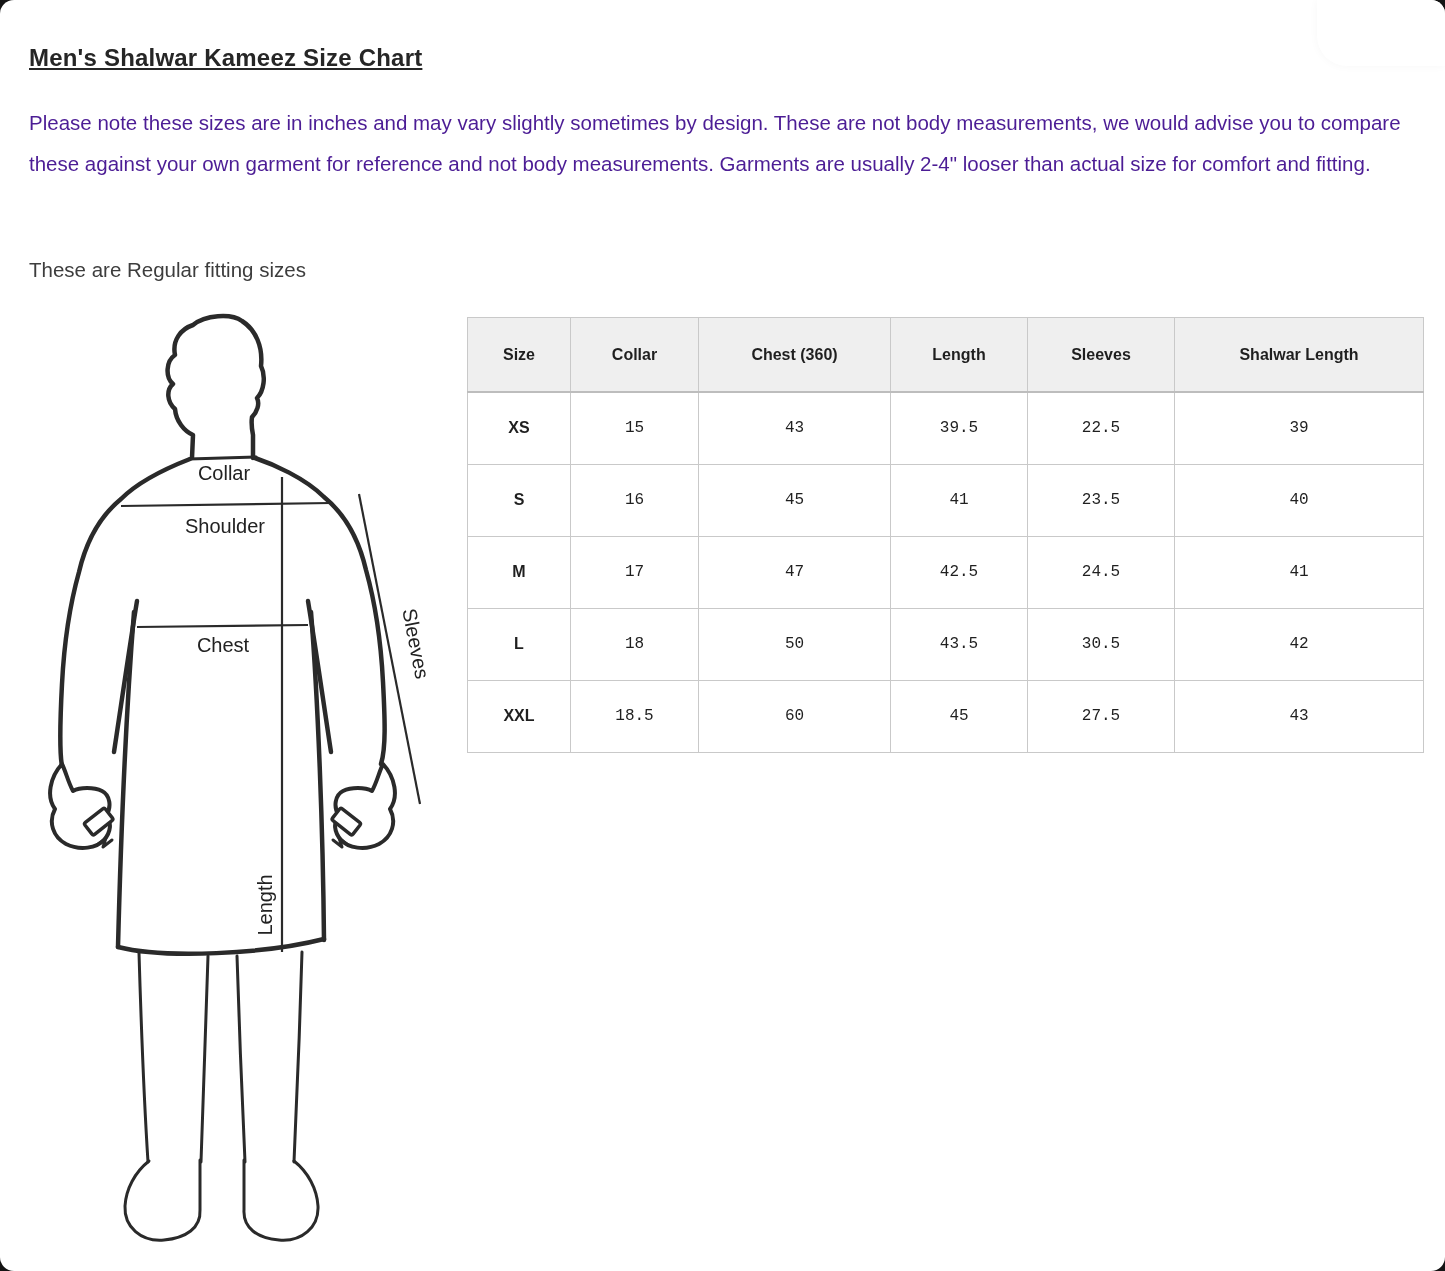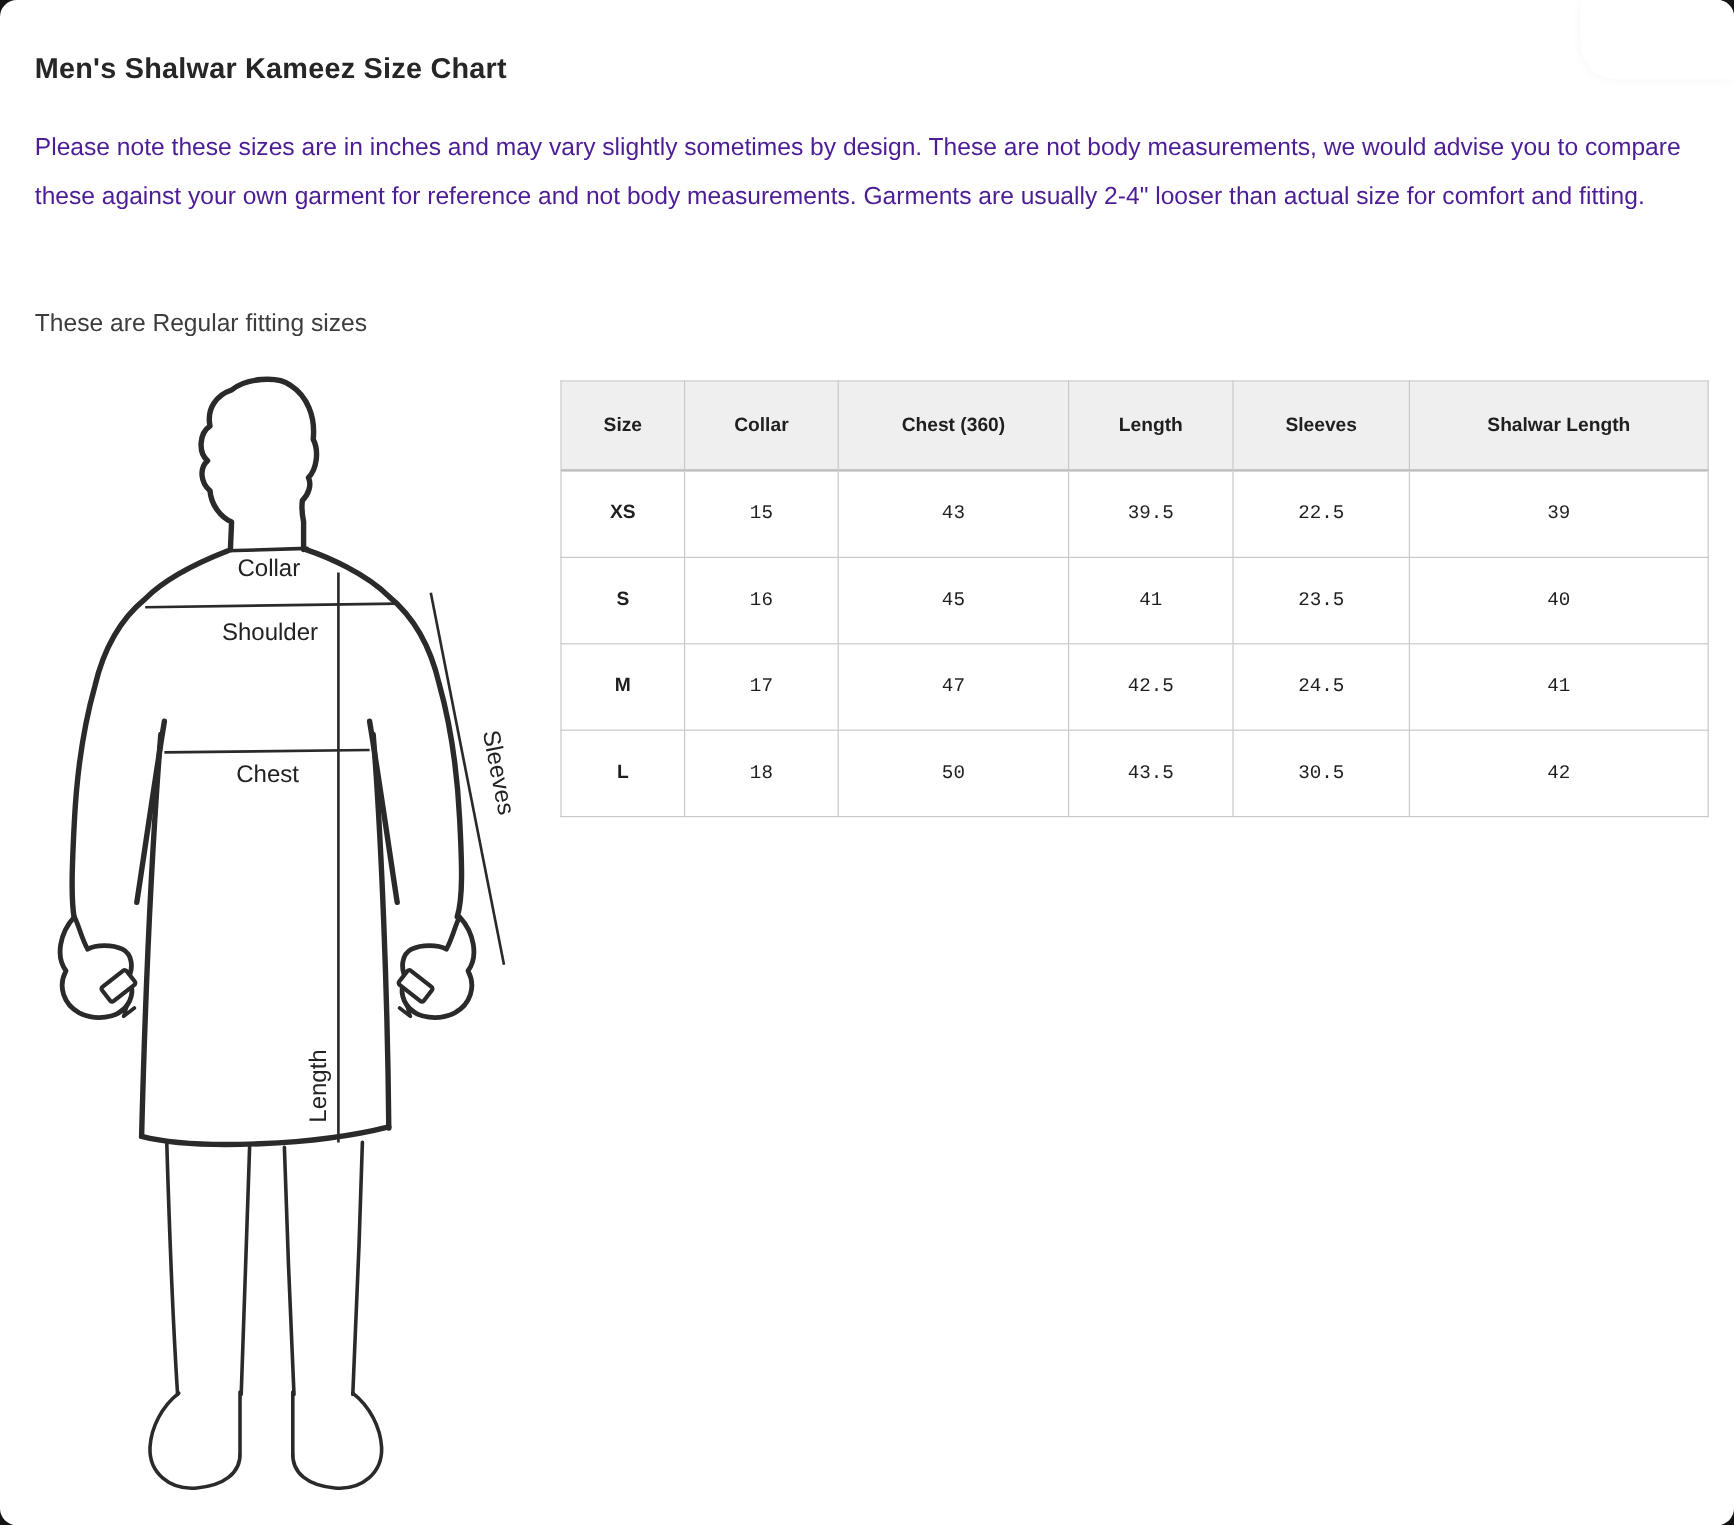--- a/index.html
+++ b/index.html
@@ -8,21 +8,21 @@
     background:#ffffff; border-radius:14px; overflow:hidden;
     font-family:"Liberation Sans", sans-serif; color:#222;
   }
   .corner-glow {
     position:absolute; top:0; right:0; width:128px; height:66px;
     background:#ffffff; border-radius:0 0 0 30px;
     box-shadow:0 0 10px rgba(0,0,0,0.035);
   }
   .page-title {
     position:absolute; left:29px; top:44px; margin:0;
-    font-size:24px; font-weight:700; color:#262626; letter-spacing:0.2px;
+    font-size:24px; font-weight:700; color:#262626; letter-spacing:0.2px;text-decoration:underline;
   }
   .description {
     position:absolute; left:29px; top:102px; margin:0; width:1392px;
     font-size:20.5px; line-height:41px; color:#4c1d95; font-weight:400;
   }
   .fit-note {
     position:absolute; left:29px; top:258px; margin:0;
     font-size:20.5px; color:#3d3d3d; font-weight:400;
   }
   .figure-svg { position:absolute; left:0; top:0; }
@@ -188,16 +188,24 @@
         <td>41</td>
       </tr>
       <tr>
         <th>L</th>
         <td>18</td>
         <td>50</td>
         <td>43.5</td>
         <td>30.5</td>
         <td>42</td>
       </tr>
+      <tr>
+        <th>XXL</th>
+        <td>18.5</td>
+        <td>60</td>
+        <td>45</td>
+        <td>27.5</td>
+        <td>43</td>
+      </tr>
     </tbody>
   </table>
 
 </div>
 
 </body></html>

